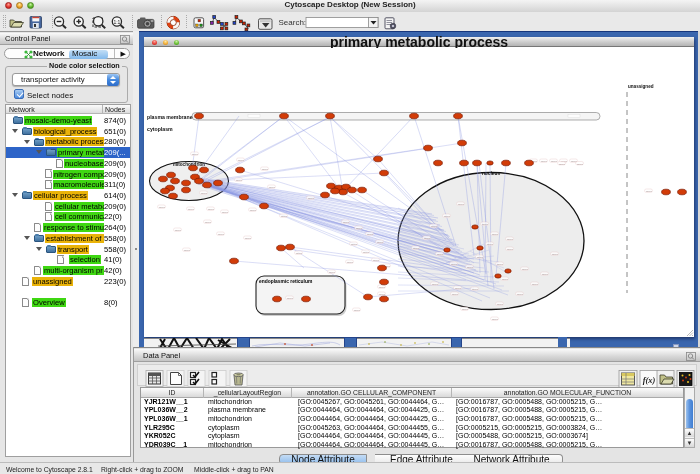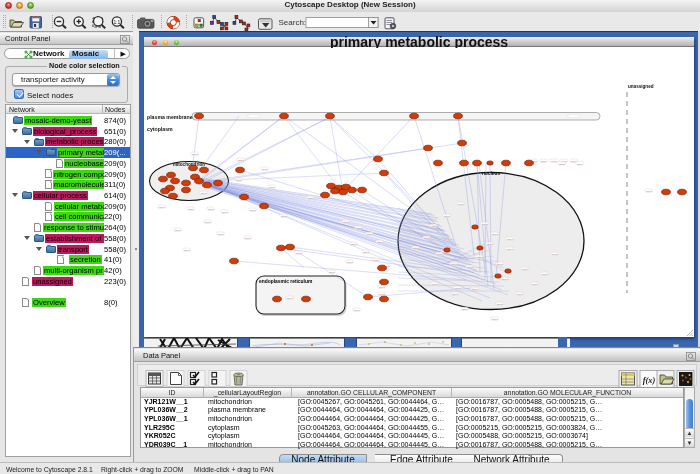--- a/index.html
+++ b/index.html
@@ -20,21 +20,21 @@
 .tsep { position:absolute; top:3px; height:13px; border-left:1px dotted #aaa; }
 
 #cp { left:0; top:31px; width:134px; height:431px; background:#e6e6e6; border-right:1px solid #9a9a9a; border-top:1px solid #9a9a9a;}
 #cp-title { left:0; top:1px; width:133px; height:12px;
   background:linear-gradient(#fafafa,#d8d8d8 60%,#c6c6c6); border-bottom:1px solid #9f9f9f; }
 #cp-title span { font-size:7.5px; color:#111; line-height:12px; padding-left:5px; display:block;}
 
 #cp-tabs { left:4px; top:16px; width:126px; height:11px; background:#fdfdfd; border:1px solid #9a9a9a; border-radius:6px; }
 #tab-mosaic { position:absolute; left:64px; top:0.5px; width:39px; height:9.5px; background:linear-gradient(#c2def6,#82b9ec); border-radius:3px; }
 #cp-tabs .ntw { position:absolute; left:28px; top:0; font-size:8px; font-weight:bold; color:#111; line-height:10px;}
-#cp-tabs .msc { position:absolute; left:67px; top:0; font-size:8px; font-weight:bold; color:#111; line-height:10px;}
+#cp-tabs .msc { position:absolute; left:67px; top:0; font-size:8px; font-weight:normal; color:#111; line-height:10px;}
 #cp-tabs .arr { position:absolute; right:3px; top:1px; font-size:7px; color:#111; line-height:8px;}
 #cp-tabs .vr { position:absolute; right:14px; top:0px; height:9px; border-left:1px solid #bbb; }
 
 #gbox { left:5px; top:34px; width:123px; height:37px; border:1px solid #ababab; border-radius:3px; }
 #gbox-label { left:10px; top:28.5px; background:#e6e6e6; padding:0 2px; font-size:7.2px; font-weight:bold; color:#111;margin-left:37px; }
 
 #combo { left:12px; top:41px; width:108px; height:13px; background:#fff; border:1px solid #9a9a9a; border-radius:3px;
   box-shadow:0 1px 1px rgba(0,0,0,0.25); }
 #combo .txt { font-size:7.8px; color:#111; line-height:12px; padding-left:8px; }
 #combo .step { position:absolute; right:0.5px; top:0px; width:12px; height:12px; border-radius:2px 3px 3px 2px;
@@ -48,21 +48,21 @@
 
 #tree { left:5px; top:72px; width:126px; height:353px; background:#fff; border:1px solid #9f9f9f; overflow:hidden;}
 #tree-head { position:absolute; left:0; top:0; width:100%; height:9px; background:linear-gradient(#fbfbfb,#dcdcdc); border-bottom:1px solid #b5b5b5; }
 #tree-head .h1 { position:absolute; left:3px; font-size:7px; color:#222; line-height:9px;}
 #tree-head .h2 { position:absolute; left:99px; font-size:7px; color:#222; line-height:9px;}
 #tree-head .hsep { position:absolute; left:96px; top:0; height:9px; border-left:1px solid #b5b5b5; }
 .trow { position:absolute; left:0; width:126px; height:10.7px; }
 .trow .lbl { position:absolute; top:0.8px; height:9px; font-size:7.6px; line-height:9px; color:#000; padding:0 1px; white-space:nowrap; overflow:hidden;}
 .trow .cnt { position:absolute; left:98px; top:0.8px; font-size:7.6px; line-height:9px; color:#000; white-space:nowrap;}
 .green { background:#3fd712; }
-.red { background:#be185d;text-align:right; }
+.red { background:#eab308;text-align:right; }
 .tri { position:absolute; top:3px; width:0; height:0; border-left:3.2px solid transparent; border-right:3.2px solid transparent; border-top:4.5px solid #555; }
 .folder { position:absolute; top:2px; width:9.5px; height:7px; background:linear-gradient(#6d9cc4,#40719f); border:0.5px solid #2a5580; border-radius:1px; }
 .folder:before { content:""; position:absolute; left:0px; top:-1.8px; width:4px; height:1.6px; background:#4a7dab; border-radius:1px 1px 0 0; }
 .file { position:absolute; top:0.5px; width:7px; height:9px; background:#fdfdfd; border:0.6px solid #8a8a8a; border-radius:0.5px; }
 .file:before { content:""; position:absolute; right:-0.5px; top:-0.5px; border-top:2.5px solid #e6e6e6; border-left:2.5px solid #aaa; }
 
 #desktop { left:139px; top:31px; width:561px; height:316px; background:#3a66ae; border-top:1px solid #16367c;}
 #win { position:absolute; left:5px; top:5px; width:550px; height:300px; background:#fff;
   box-shadow:1px 2px 3px rgba(0,0,30,0.45); }
 #win-title { position:absolute; left:0; top:0; width:550px; height:10px;
@@ -335,21 +335,21 @@
         <div class="cnt" style="">558(0)</div>
       </div>
     <div class="trow" style="top:138.8px;">
         <div class="tri" style="left:30px;"></div>
         <div class="folder" style="left:40px;"></div>
         <div class="lbl red" style="left:51px;max-width:47px;">transport</div>
         <div class="cnt" style="">558(0)</div>
       </div>
     <div class="trow" style="top:149.6px;">
         <div class="file" style="left:51px;"></div>
-        <div class="lbl green" style="left:63px;max-width:35px;">secretion</div>
+        <div class="lbl green" style="left:63px;max-width:35px;">selection</div>
         <div class="cnt" style="">41(0)</div>
       </div>
     <div class="trow" style="top:160.3px;">
         <div class="file" style="left:28px;"></div>
         <div class="lbl green" style="left:37px;max-width:61px;">multi-organism pr</div>
         <div class="cnt" style="">42(0)</div>
       </div>
     <div class="trow" style="top:171.0px;">
         <div class="file" style="left:16px;"></div>
         <div class="lbl red" style="left:26px;max-width:72px;">unassigned</div>

